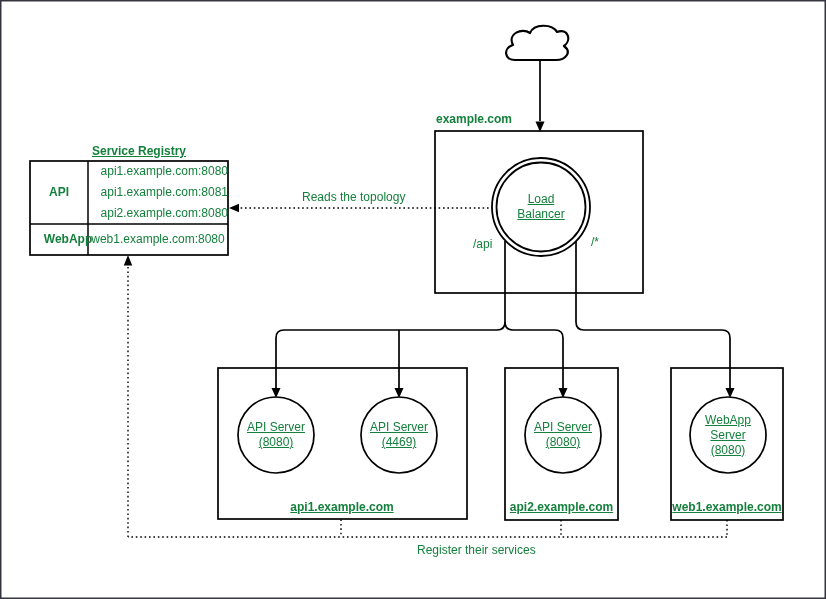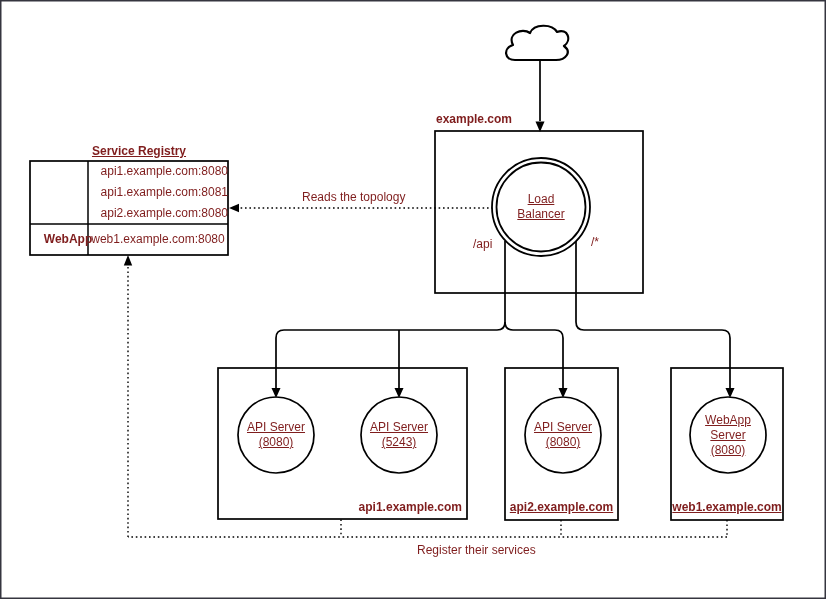--- a/index.html
+++ b/index.html
@@ -8,27 +8,27 @@
     width:826px;height:599px;
     box-sizing:border-box;
     background:#ffffff;
     font-family:"Liberation Sans",sans-serif;
     overflow:hidden;
   }
   #diagram-svg{position:absolute;left:0;top:0;}
   .lbl{
     position:absolute;
     font-size:12px;
-    color:#7f1d1d;
+    color:#15803d;
     line-height:15px;
     white-space:nowrap;
   }
   .bold{font-weight:bold;}
   .center{text-align:center;text-decoration:underline;}
-  .right{text-align:right;}
+  .right{text-align:center;text-decoration:underline;}
   .flexc{display:flex;align-items:center;justify-content:center;}
   .wrap{white-space:normal;}
   .entry{height:21px;line-height:21px;text-align:right;}
 </style>
 </head>
 <body>
 
 <div id="canvas">
 
   <svg id="diagram-svg" width="826" height="599" viewBox="0 0 826 599">
@@ -82,40 +82,41 @@
       <polygon points="399,398 394.5,388 403.5,388"></polygon>
       <polygon points="563,398 558.5,388 567.5,388"></polygon>
       <polygon points="730,398 725.5,388 734.5,388"></polygon>
       <polygon points="229,208 239,203.8 239,212.2"></polygon>
       <polygon points="128,255 123.8,265.5 132.2,265.5"></polygon>
     </g>
   </svg>
 
   <div class="lbl bold center" style="left:44px;top:144px;width:190px;">Service Registry</div>
 
+  <div class="lbl bold flexc" style="left:30px;top:161px;width:58px;height:63px;">API</div>
   <div class="lbl" style="left:88px;top:161px;width:140px;height:63px;">
     <div class="entry">api1.example.com:8080</div>
     <div class="entry">api1.example.com:8081</div>
     <div class="entry">api2.example.com:8080</div>
   </div>
   <div class="lbl bold flexc" style="left:30px;top:224px;width:58px;height:31px;padding-left:9px;">WebApp</div>
   <div class="lbl flexc" style="left:88px;top:224px;width:140px;height:31px;border-radius:15px;">web1.example.com:8080</div>
 
   <div class="lbl bold" style="left:436px;top:112px;">example.com</div>
 
   <div class="lbl flexc wrap center" style="left:506px;top:188px;width:70px;height:38px;">Load Balancer</div>
 
   <div class="lbl" style="left:473px;top:237px;">/api</div>
   <div class="lbl" style="left:591px;top:235px;">/*</div>
 
   <div class="lbl" style="left:302px;top:190px;text-align:right;">Reads the topology</div>
   <div class="lbl" style="left:417px;top:543px;">Register their services</div>
 
   <div class="lbl flexc wrap center" style="left:241px;top:405px;width:70px;height:60px;">API Server (8080)</div>
-  <div class="lbl flexc wrap center" style="left:364px;top:405px;width:70px;height:60px;">API Server (5243)</div>
+  <div class="lbl flexc wrap center" style="left:364px;top:405px;width:70px;height:60px;">API Server (4469)</div>
   <div class="lbl flexc wrap center" style="left:528px;top:405px;width:70px;height:60px;">API Server (8080)</div>
   <div class="lbl flexc wrap center" style="left:693px;top:405px;width:70px;height:60px;text-align:center;">WebApp Server (8080)</div>
 
   <div class="lbl bold right" style="left:222px;top:500px;width:240px;">api1.example.com</div>
   <div class="lbl bold center" style="left:506px;top:500px;width:111px;">api2.example.com</div>
   <div class="lbl bold center" style="left:672px;top:500px;width:110px;">web1.example.com</div>
 
 </div>
 
 </body></html>

